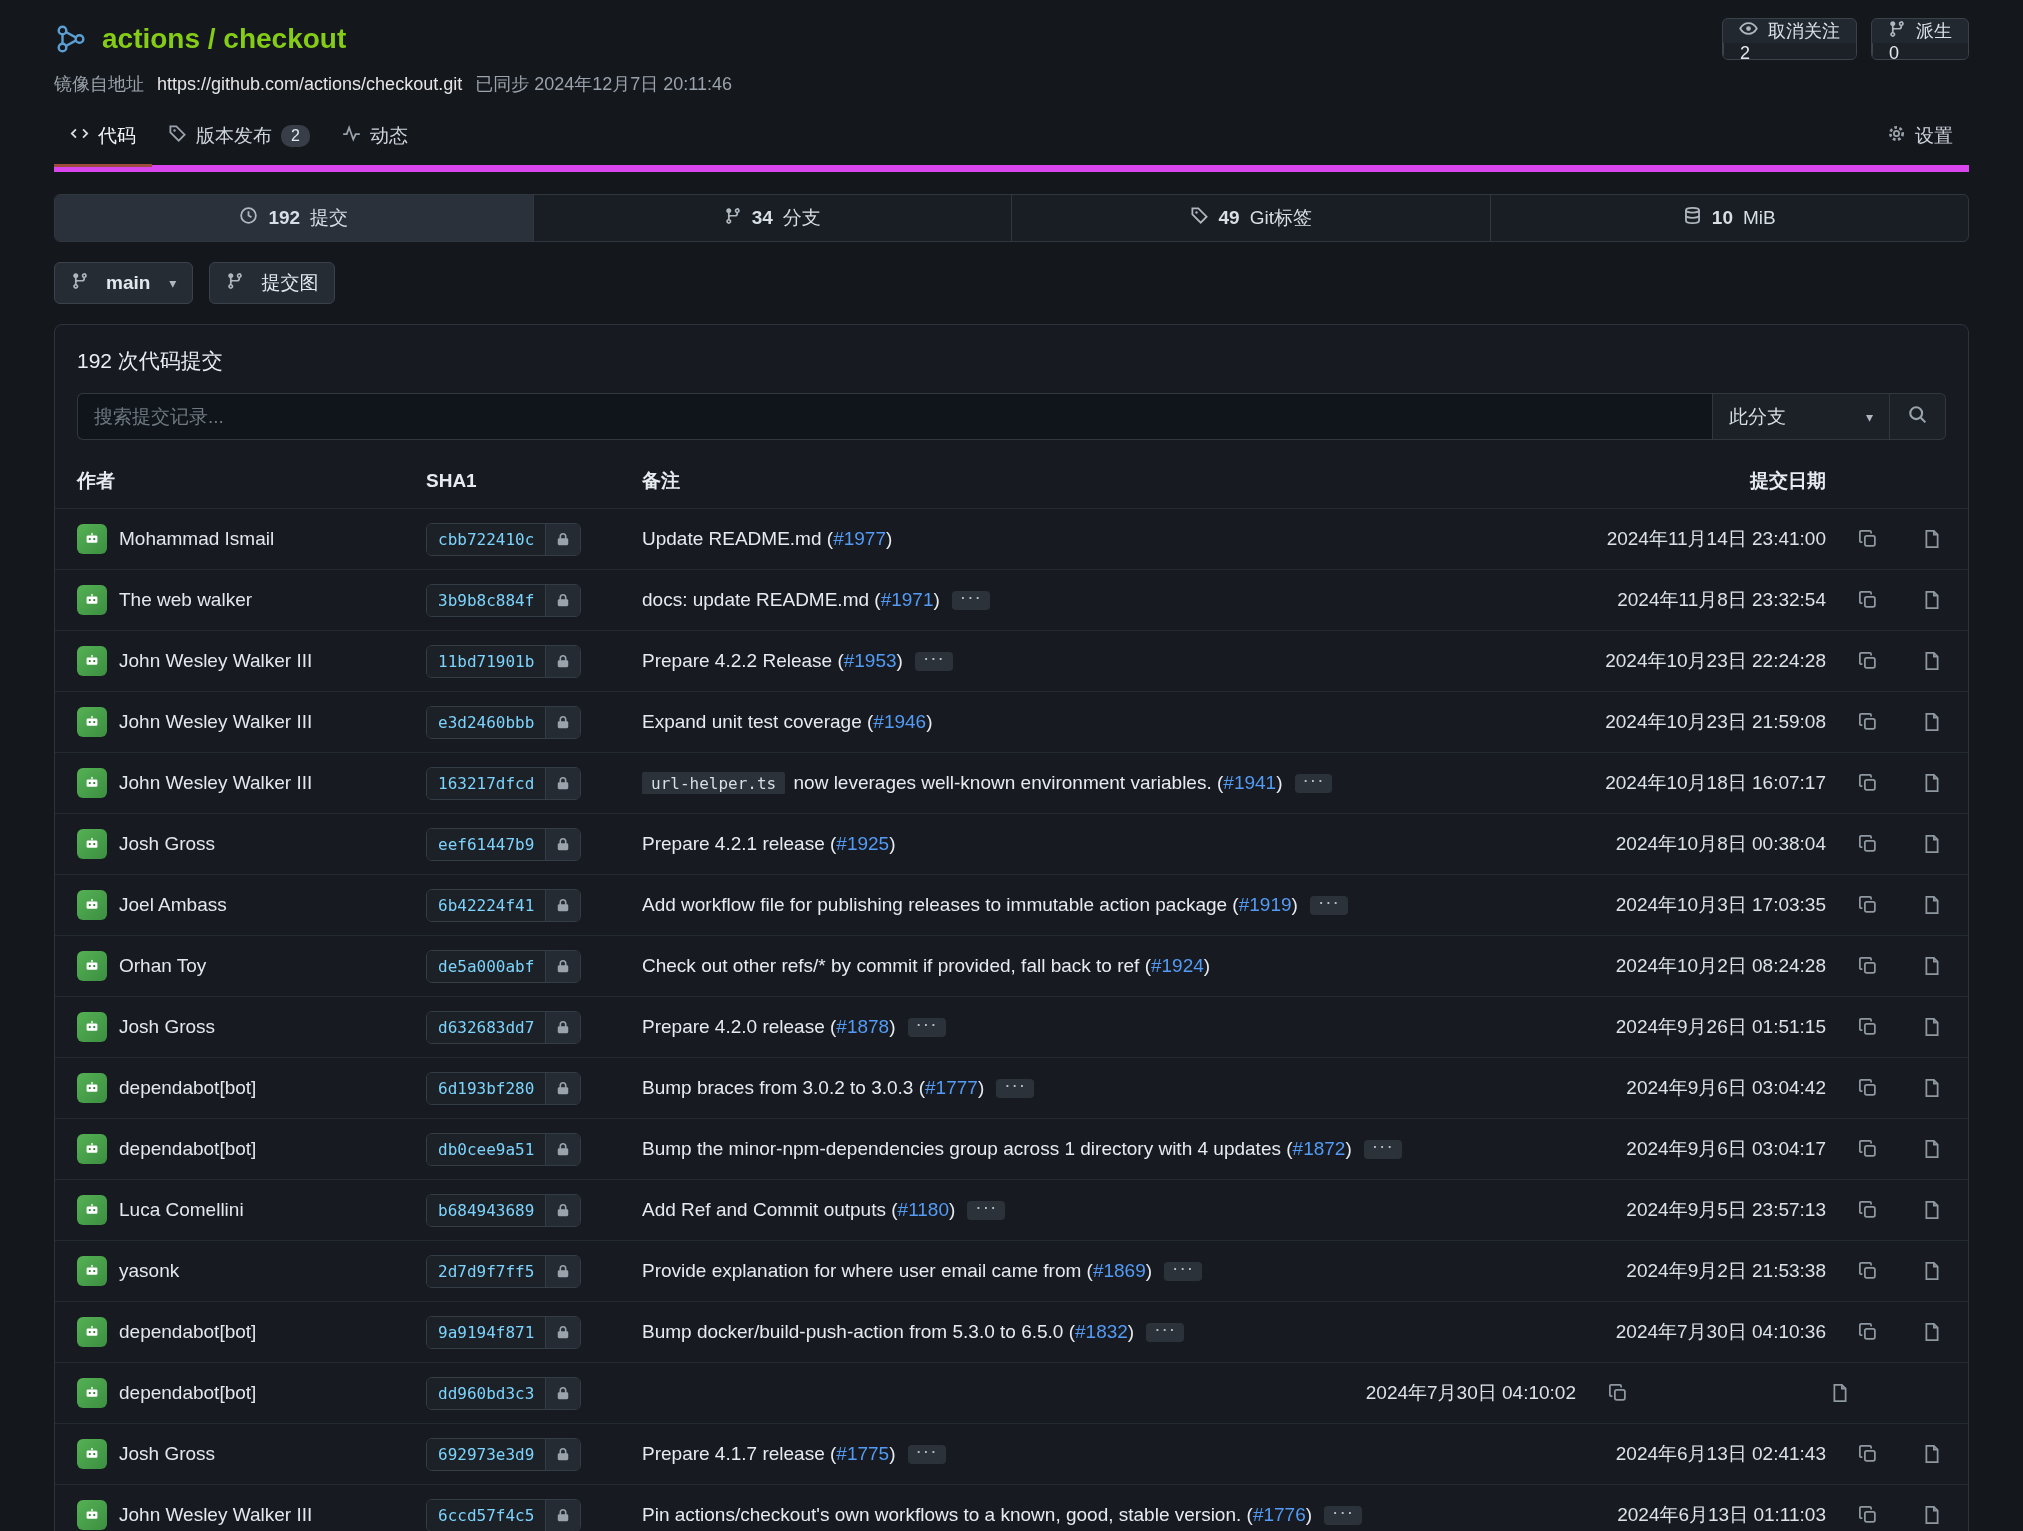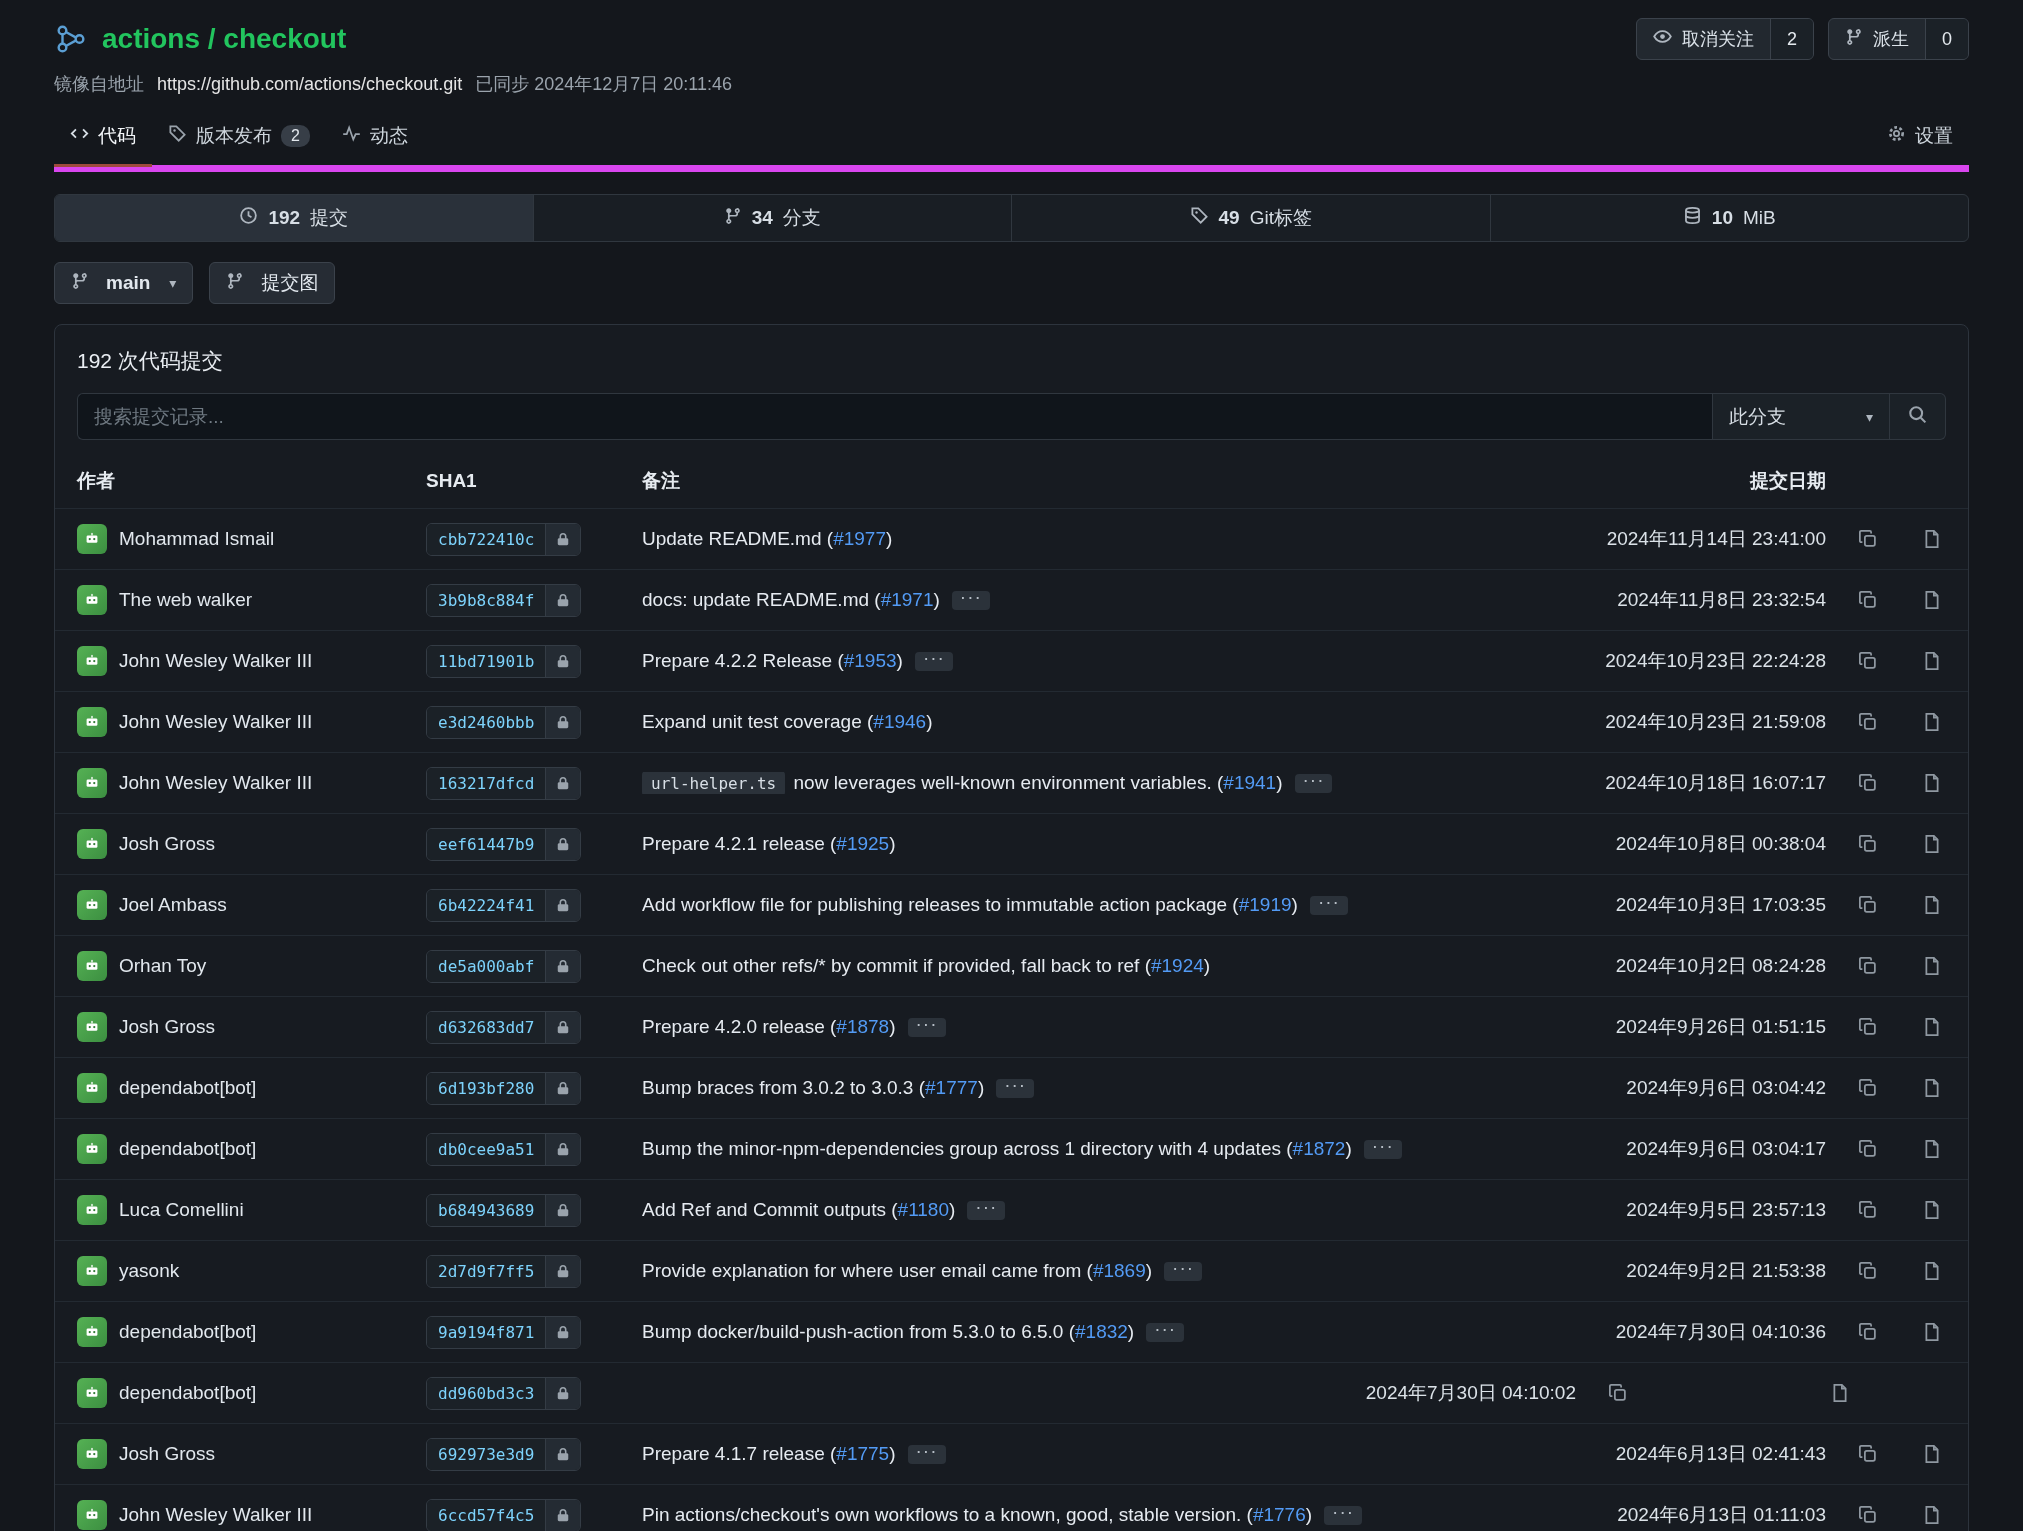--- a/index.html
+++ b/index.html
@@ -8,23 +8,23 @@
     width:2023px; height:1531px; overflow:hidden; position:relative;
     background:#14171c; color:#d7dee5;
     font-family:"Liberation Sans","DejaVu Sans",sans-serif; font-size:19px;
   }
   .container { padding:0 54px; }
 
   
   .topbar { display:flex; align-items:center; justify-content:space-between; padding-top:18px; }
   .repo-title-wrap { display:flex; align-items:center; gap:14px; }
   .logo-icon { color:#5b9fd4; display:flex; }
-  .repo-title { font-size:28px; font-weight:700; color:#22c55e; cursor:pointer; }
+  .repo-title { font-size:28px; font-weight:700; color:#84cc16; cursor:pointer; }
   .top-buttons { display:flex; gap:14px; }
-  .btn-group { display:flex; align-items:stretch; border:1px solid #3b424b; border-radius:6px; overflow:hidden; background:#22282f; height:42px; }
+  .btn-group { display:flex; align-items:stretch; border:1px solid #3b424b; border-radius:6px; overflow:hidden; background:#22282f; height:42px;flex-direction:column; }
   .btn-main { display:flex; align-items:center; gap:10px; padding:0 16px; font-size:18px; color:#dbe2e9; cursor:pointer; }
   .btn-count { display:flex; align-items:center; padding:0 16px; border-left:1px solid #3b424b; background:#1b2127; font-size:18px; color:#e4e9ee; cursor:pointer; }
   .btn-main svg { color:#aeb6bf; }
 
   
   .mirror-line { margin-top:12px; font-size:18px; color:#9aa3ac; display:flex; gap:13px; align-items:center; }
   .mirror-link { color:#e5e5e5; text-decoration:none; cursor:pointer; }
 
   
   .tabs { margin-top:14px; display:flex; align-items:flex-end; border-bottom:7px solid #d946ef; }

